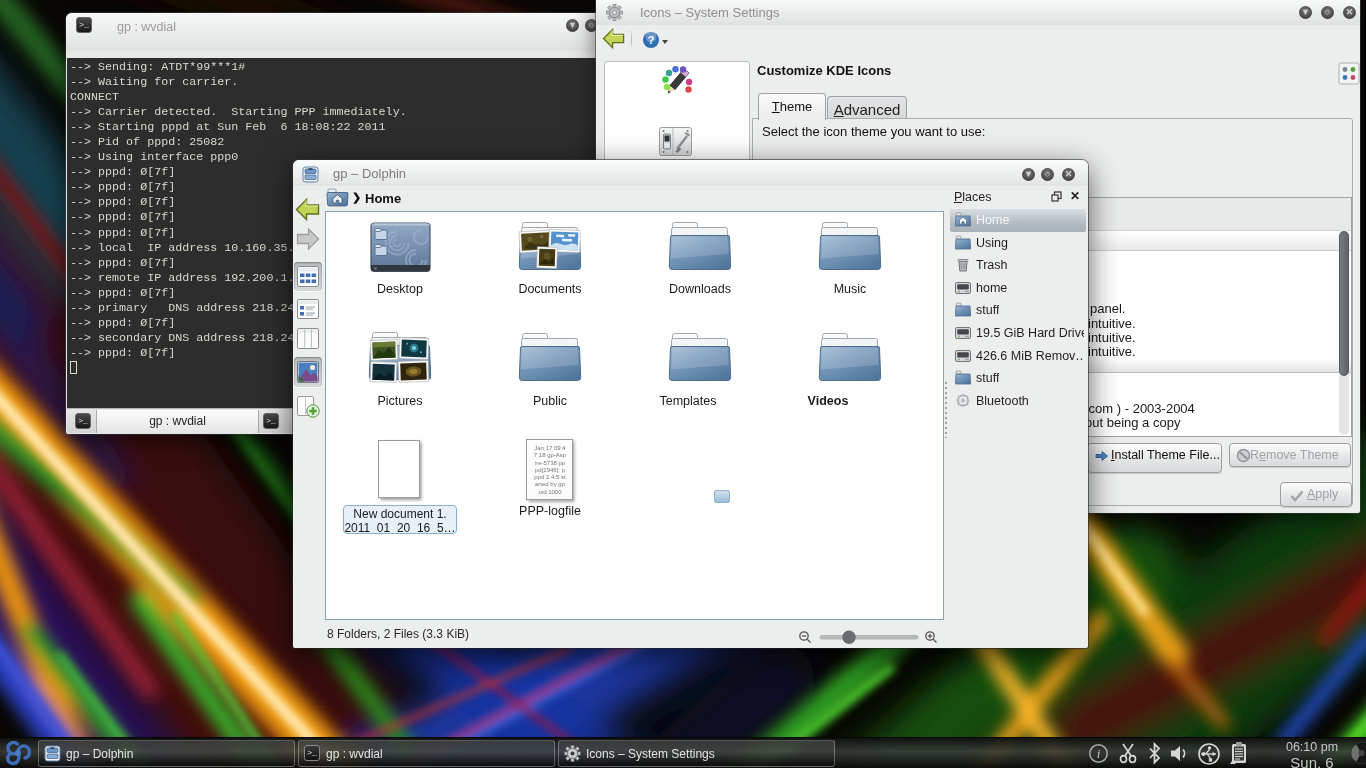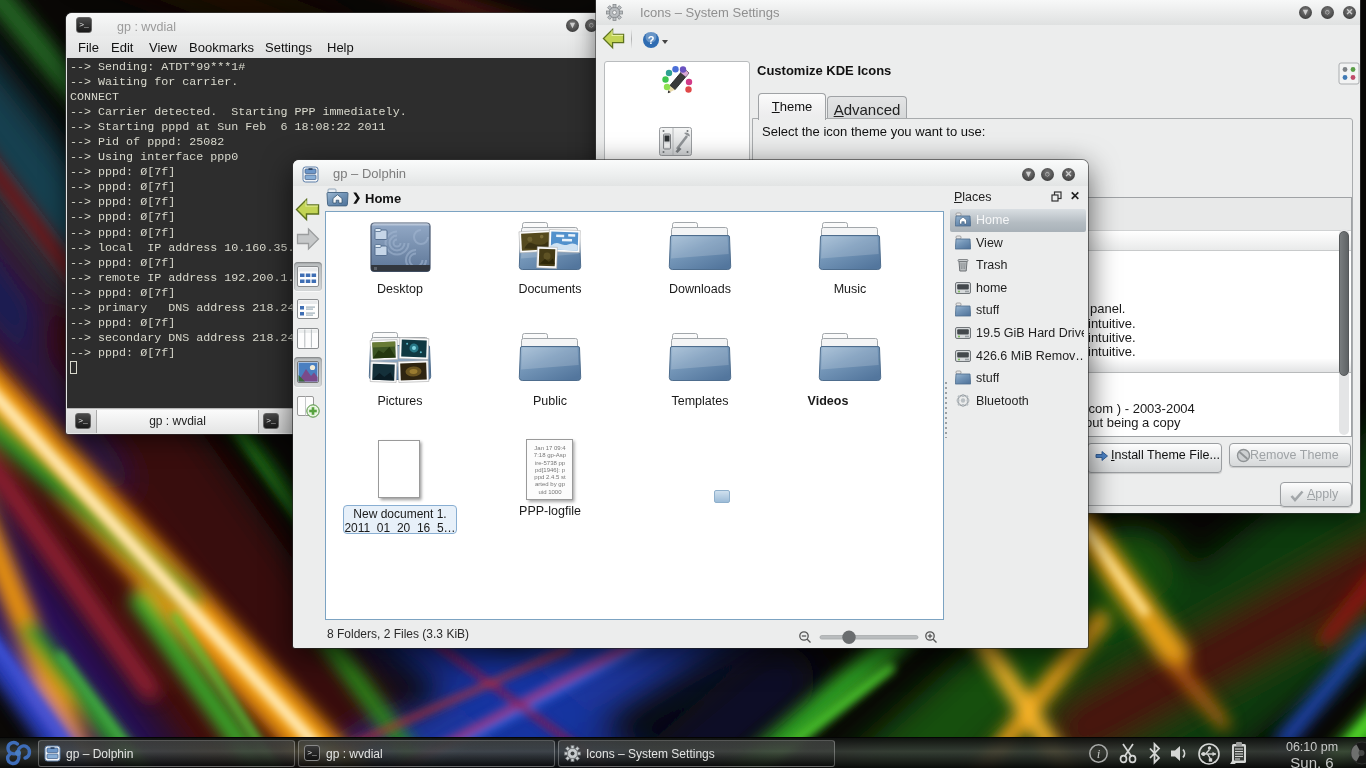--- a/index.html
+++ b/index.html
@@ -143,28 +143,20 @@
 <div class="win" id="term">
   <div class="tbar" style="height:38px;"></div>
   <div class="tico" style="left:10px;top:4px;">&gt;_</div>
   <div class="ttext" style="left:51px;top:7px;font-size:12.5px;color:#9b9b9b;">gp : wvdial</div>
   <div class="wbtn" style="left:500px;top:6px;">
       <span>▼</span>
     </div>
   <div class="wbtn" style="left:519px;top:6px;">
       <span>○</span>
     </div>
-  <div class="menu">
-    <span style="left:11px;">File</span>
-      <span style="left:44px;">Edit</span>
-      <span style="left:82px;">View</span>
-      <span style="left:122px;">Bookmarks</span>
-      <span style="left:198px;">Settings</span>
-      <span style="left:260px;">Help</span>
-  </div>
   <div id="termscreen">--&gt; Sending: ATDT*99***1#
 --&gt; Waiting for carrier.
 CONNECT
 --&gt; Carrier detected.  Starting PPP immediately.
 --&gt; Starting pppd at Sun Feb  6 18:08:22 2011
 --&gt; Pid of pppd: 25082
 --&gt; Using interface ppp0
 --&gt; pppd: Ø[7f]
 --&gt; pppd: Ø[7f]
 --&gt; pppd: Ø[7f]
@@ -508,21 +500,21 @@
         </g>
       </svg>
     <div class="lb" style="left:32px;top:234px;">Pictures</div>
     <svg class="ic" style="left:225px;top:173px;" width="64" height="52" viewBox="0 0 64 52">
         <use href="#fld"></use>
       </svg>
     <div class="lb" style="left:182px;top:234px;">Public</div>
     <svg class="ic" style="left:375px;top:173px;" width="64" height="52" viewBox="0 0 64 52">
         <use href="#fld"></use>
       </svg>
-    <div class="lb" style="left:332px;top:234px;">Templates</div>
+    <div class="lb" style="left:320px;top:234px;">Templates</div>
     <svg class="ic" style="left:525px;top:173px;" width="64" height="52" viewBox="0 0 64 52">
         <use href="#fld"></use>
       </svg>
     <div class="lb" style="left:460px;top:234px;font-weight:bold;">Videos</div>
 
     <div style="position:absolute;left:85px;top:280px;width:42px;height:58px;background:#fff;border:1px solid #9a9a9a;box-shadow:1.5px 2px 3px rgba(0,0,0,.4);"></div>
     <div style="position:absolute;left:50px;top:345px;width:114px;height:29px;background:#e7f0f9;border:1px solid #88aed2;border-radius:4px;font-size:12px;color:#1a1a1a;text-align:center;line-height:14px;padding-top:1px;overflow:hidden;">New document 1.<br>2011_01_20_16_5…</div>
     <div style="position:absolute;left:233px;top:279px;width:47px;height:61px;background:#fcfcfc;border:1px solid #9a9a9a;box-shadow:1.5px 2px 3px rgba(0,0,0,.35);font-size:6px;line-height:7.3px;color:#777;padding:5px 2px 0 3px;text-align:center;overflow:hidden;">Jan 17 09:4<br>7:18 gp-Asp<br>ire-5738 pp<br>pd[1946]: p<br>ppd 2.4.5 st<br>arted by gp<br>uid 1000</div>
     <div class="lb" style="left:182px;top:344px;">PPP-logfile</div>
     <div style="position:absolute;left:421px;top:330px;width:16px;height:13px;background:linear-gradient(#cfe0ee,#9dbcd8);border:1px solid #8fb0cc;border-radius:2px;"></div>
@@ -533,21 +525,21 @@
         <svg width="16" height="15" viewBox="0 0 16 15">
           <use href="#fldsm"></use>
           <path d="M4.5 12 v-4 l3.5-3 3.5 3 v4 h-2.3 v-2.3 h-2.4 V12 z" fill="#fff" stroke="#3c5a78" stroke-width=".6"></path>
         </svg>
         <span>Home</span>
       </div>
     <div class="prow" style="top:71.6px;">
         <svg width="16" height="15" viewBox="0 0 16 15">
           <use href="#fldsm"></use>
         </svg>
-        <span>View</span>
+        <span>Using</span>
       </div>
     <div class="prow" style="top:94.2px;">
         <svg width="16" height="15" viewBox="0 0 16 15">
           <path d="M4 4.5 h8 l-.8 9.5 h-6.4 z" fill="#b9bdbf" stroke="#6e7276"></path>
           <rect x="3" y="2.5" width="10" height="2" rx="1" fill="#c9cdcf" stroke="#6e7276" stroke-width=".8"></rect>
           <path d="M6 6 l.4 6 M8 6 v6 M10 6 l-.4 6" stroke="#8a8e92" stroke-width=".9" fill="none"></path>
         </svg>
         <span>Trash</span>
       </div>
     <div class="prow" style="top:116.8px;">

